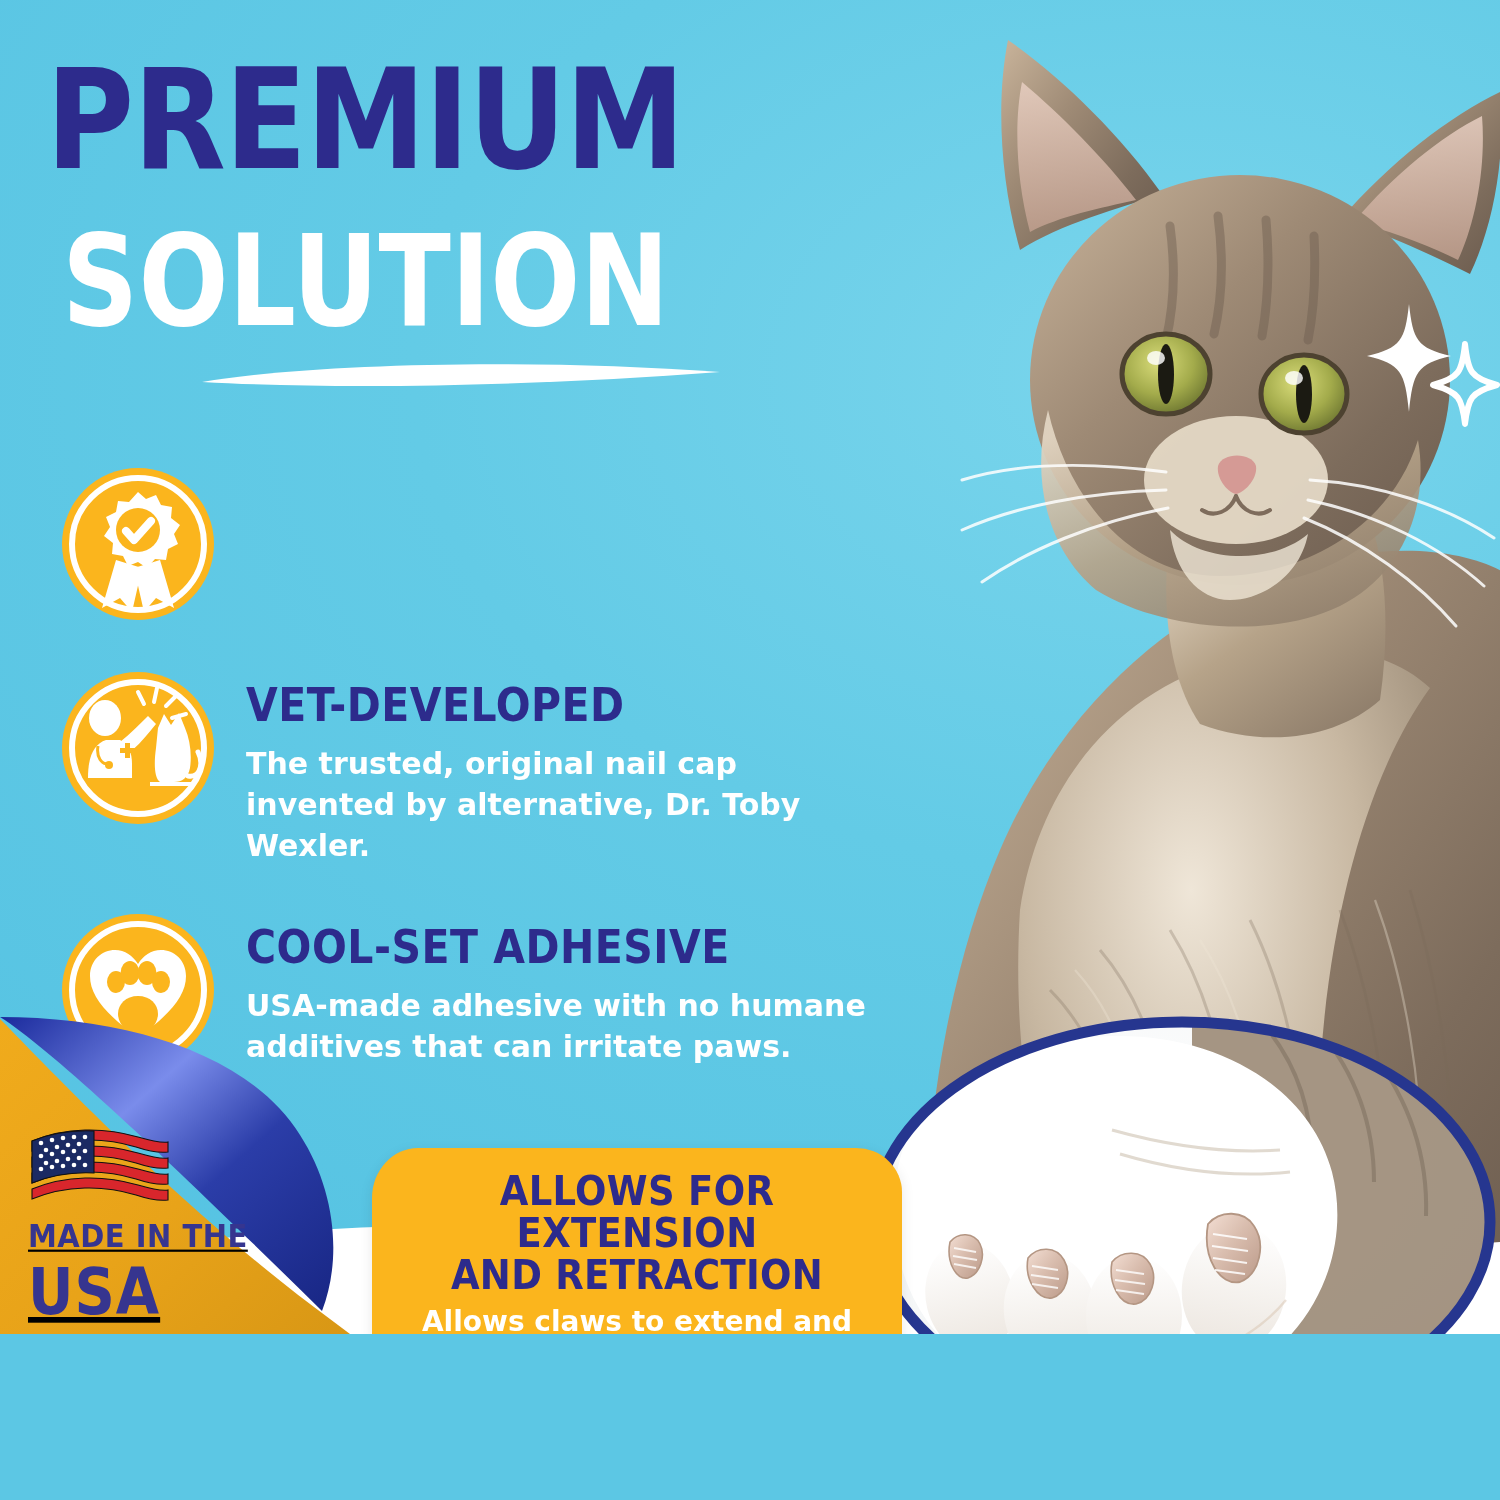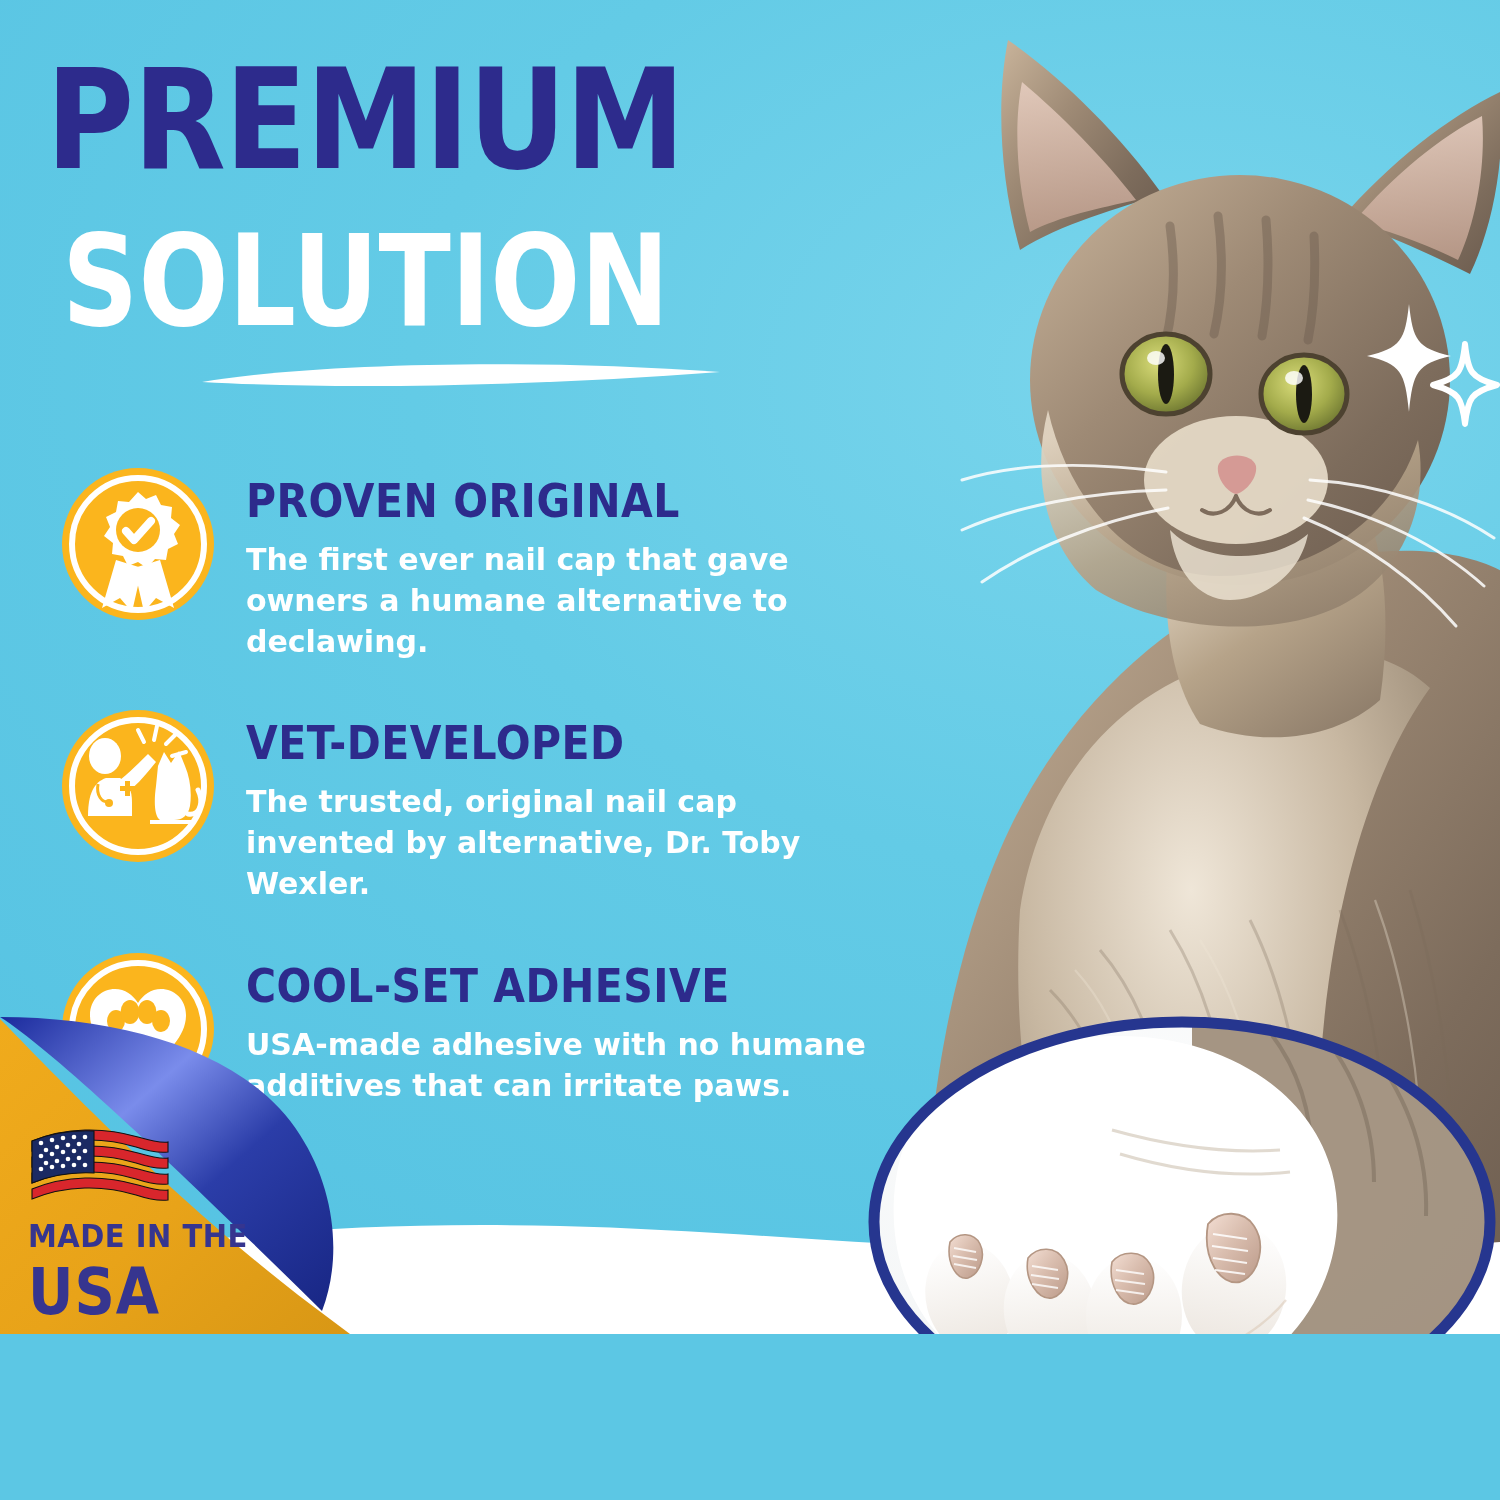--- a/index.html
+++ b/index.html
@@ -106,21 +106,21 @@
   .callout-desc {
     font-family:"DejaVu Sans", sans-serif;
     font-weight:bold;
     font-size:28px;
     line-height:1.28;
     color:#ffffff;
   }
 
   
   .curl { position:absolute; left:0; bottom:0; width:420px; height:375px; z-index:8; }
-  .usa-badge { position:absolute; left:28px; bottom:18px; width:220px; z-index:9; text-align:left; }
+  .usa-badge { position:absolute; left:28px; bottom:18px; width:220px; z-index:9; text-align:left;text-decoration:underline; }
   .usa-flag { width:142px; height:92px; display:block; margin-bottom:10px; }
   .usa-line1 {
     font-family:"DejaVu Sans", sans-serif;
     font-weight:bold; font-size:29px; letter-spacing:0.5px;
     color:#36358f; transform:scaleY(1.1); transform-origin:left top;
     line-height:1.0; margin-bottom:10px;
   }
   .usa-line2 {
     font-family:"DejaVu Sans", sans-serif;
     font-weight:bold; font-size:56px; letter-spacing:1px;
@@ -265,24 +265,20 @@
           <circle cx="80" cy="80" r="76" fill="#fbb51d"></circle>
           <circle cx="80" cy="80" r="66" fill="none" stroke="#ffffff" stroke-width="6"></circle>
 
           <path d="M58 96 L44 144 L62 134 L74 148 L84 104 Z" fill="#ffffff"></path>
           <path d="M102 96 L116 144 L98 134 L86 148 L76 104 Z" fill="#ffffff"></path>
 
           <path d="M80 28 l8 7 10-4 5 10 11 2 -1 11 9 7 -6 9 4 10 -10 5 -2 11 -11 -1 -8 9 -9 -6 -10 4 -5 -10 -11 -2 1 -11 -9 -7 6 -9 -4 -10 10 -5 2 -11 11 1 Z" fill="#ffffff"></path>
           <circle cx="80" cy="66" r="22" fill="#fbb51d"></circle>
           <path d="M68 67 l8 9 17 -19" fill="none" stroke="#ffffff" stroke-width="8" stroke-linecap="round" stroke-linejoin="round"></path>
         </svg>
-      </div>
-      <div class="feature-body">
-        <div class="feature-title">PROVEN ORIGINAL</div>
-        <div class="feature-desc">The first ever nail cap that gave owners a humane alternative to declawing.</div>
       </div>
     </div>
 
     <div class="feature">
       <div class="feature-icon">
         <svg viewBox="0 0 160 160" width="160" height="160">
           <circle cx="80" cy="80" r="76" fill="#fbb51d"></circle>
           <circle cx="80" cy="80" r="66" fill="none" stroke="#ffffff" stroke-width="6"></circle>
 
           <ellipse cx="47" cy="50" rx="16" ry="18" fill="#ffffff"></ellipse>
@@ -422,20 +418,27 @@
           <path d="M300 356 C350 346 396 322 424 288"></path>
         </g>
 
         <ellipse cx="300" cy="398" rx="230" ry="26" fill="#cfd9e0" opacity="0.5"></ellipse>
       </g>
 
       <ellipse cx="320" cy="210" rx="308" ry="200" fill="none" stroke="#26368f" stroke-width="11"></ellipse>
     </svg>
   </div>
 
+  <div class="callout">
+    <div class="callout-title">
+      <div>ALLOWS FOR EXTENSION</div>
+      <div>AND RETRACTION</div>
+    </div>
+    <div class="callout-desc">Allows claws to extend and retract naturally, so your cat can still scratch and play without causing damage</div>
+  </div>
 
   <svg class="curl" viewBox="0 0 420 375">
     <defs>
       <linearGradient id="curlG" x1="0" y1="0" x2="1" y2="1">
         <stop offset="0%" stop-color="#1a2a9c"></stop>
         <stop offset="35%" stop-color="#7a8ceb"></stop>
         <stop offset="60%" stop-color="#2b3da8"></stop>
         <stop offset="100%" stop-color="#182684"></stop>
       </linearGradient>
       <linearGradient id="cornerG" x1="0" y1="0" x2="1" y2="1">

